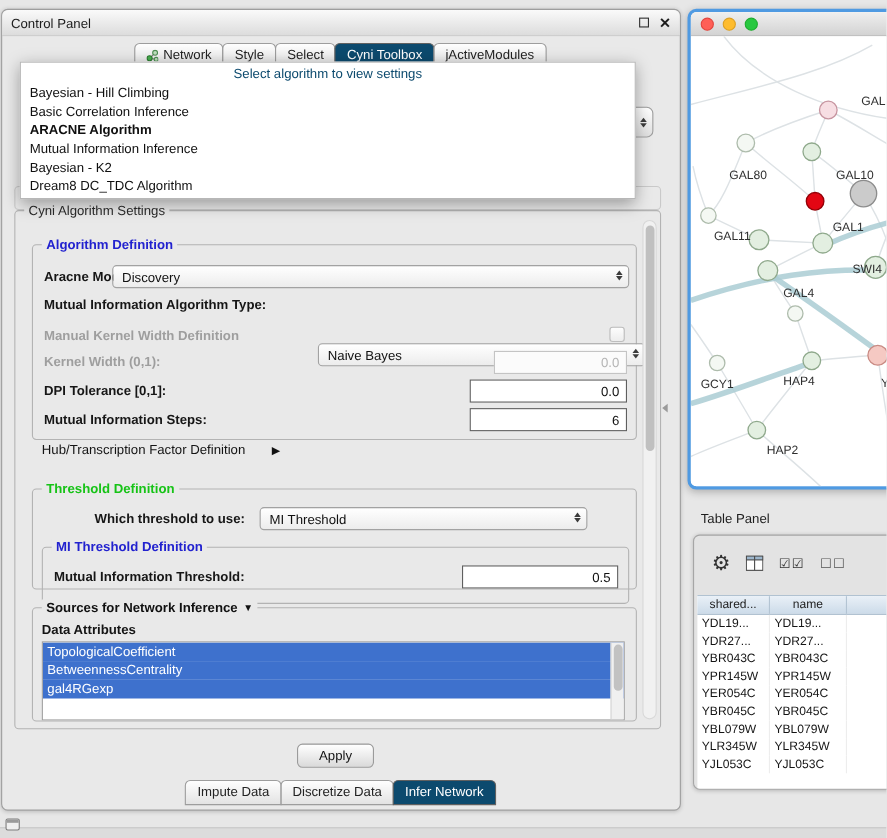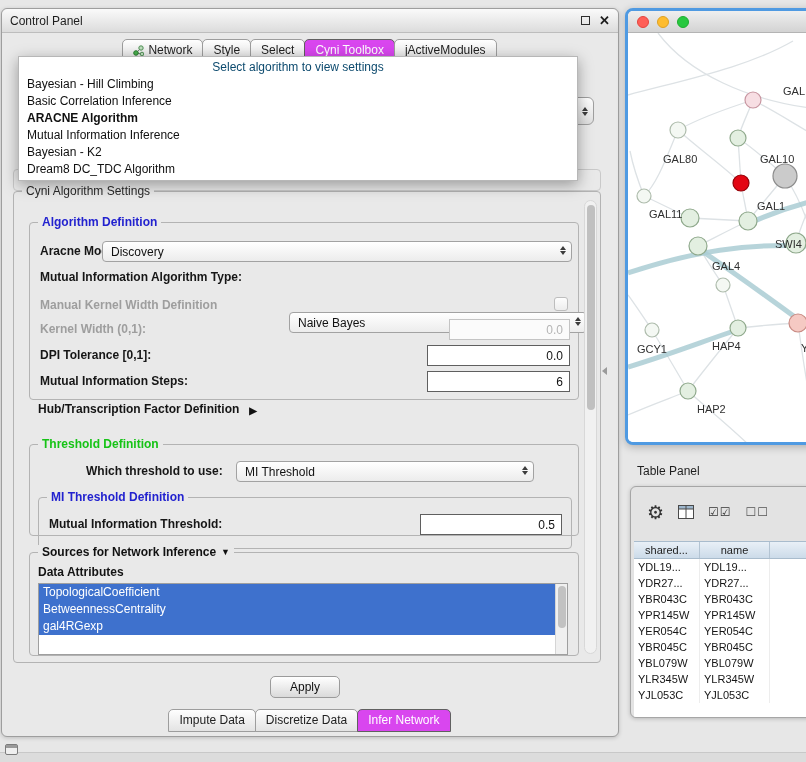--- a/index.html
+++ b/index.html
@@ -18,21 +18,21 @@
   .cp-controls { margin-left:auto; display:flex; align-items:center; gap:9px; }
   .float-icon { width:9px; height:9px; border:1.5px solid #2e2e2e; display:inline-block; }
   .close-icon { font-size:13px; font-weight:bold; color:#1c1c1c; line-height:1; }
 
   .tabbar { display:flex; align-items:flex-end; }
   .top-tabbar { position:absolute; top:30px; left:0; right:0; height:23px; justify-content:center; }
   .bottom-tabbar { position:absolute; top:700px; left:0; right:0; height:23px; justify-content:center; }
   .tab { display:flex; align-items:center; gap:4px; font-size:12px; color:#222; padding:3px 10px 4px;
          background:linear-gradient(#fefefe,#e3e3e3); border:1px solid #9d9d9d;
          border-radius:5px 5px 0 0; margin-left:-1px; white-space:nowrap; cursor:default; }
-  .tab.active { background:#d946ef; color:#fff; border-color:#606060; }
+  .tab.active { background:#0c4a6e; color:#fff; border-color:#606060; }
   .tabicon { display:inline-flex; }
 
   
   .combo-fragment { position:absolute; left:565px; top:88px; width:27px; height:28px;
                     border:1px solid #9f9f9f; border-radius:6px; background:linear-gradient(#ffffff,#dfdfdf);
                     display:flex; align-items:center; justify-content:flex-end; padding-right:5px; }
   .hidden-group-fragment { position:absolute; left:11px; top:160px; width:588px; height:22px;
                            border:1px solid #c9c9c9; border-radius:4px; }
 
   
@@ -71,22 +71,22 @@
 
   .field { position:absolute; top:0; height:21px; background:#fff; border:1px solid #5f5f5f;
            display:flex; align-items:center; justify-content:flex-end; padding:0 6px; font-size:12px; color:#111;margin-left:21px; }
   .field.disabled { border-color:#c4c4c4; background:#fbfbfb; color:#b5b5b5; }
   .f-right { right:8px; width:143px; }
   .f-kernel { right:8px; width:121px; }
   .f-mi { right:9px; width:142px; }
   .checkbox { position:absolute; right:10px; top:2px; width:14px; height:14px; border:1px solid #bdbdbd;
               border-radius:3px; background:linear-gradient(#fdfdfd,#ededed); }
 
-  .hub-row { position:absolute; left:24px; top:210px; display:flex; align-items:flex-end; gap:10px;
-             font-size:12px; font-weight:bold; color:#141414; }
+  .hub-row { position:absolute; left:24px; top:210px; display:flex; align-items:flex-end; gap:24px;
+             font-size:12px; font-weight:normal; color:#141414; }
   .tri { font-size:10px; color:#111; }
   .tri-down { font-size:9px; color:#111; }
 
   .attr-label { position:absolute; left:8px; top:12px; font-size:12px; font-weight:bold; color:#141414; }
   .listbox { position:absolute; left:8px; top:30px; width:530px; height:72px; background:#fff;
              border:1px solid #9f9f9f; overflow:hidden; }
   .attr-item { height:17px; line-height:17px; font-size:12px; padding-left:4px; color:#111; }
   .attr-item.selected { background:#3e71cd; color:#fff; }
   .list-scroll { position:absolute; right:0; top:0; bottom:0; width:12px; background:#f0f0f0; border-left:1px solid #d5d5d5; }
   .list-scroll .thumb { position:absolute; left:1.5px; width:8px; top:2px; height:42px; background:#c2c2c2; border-radius:4px; }

